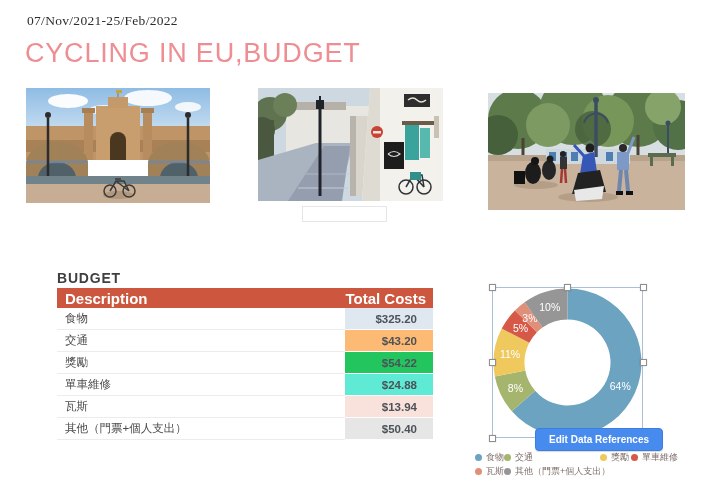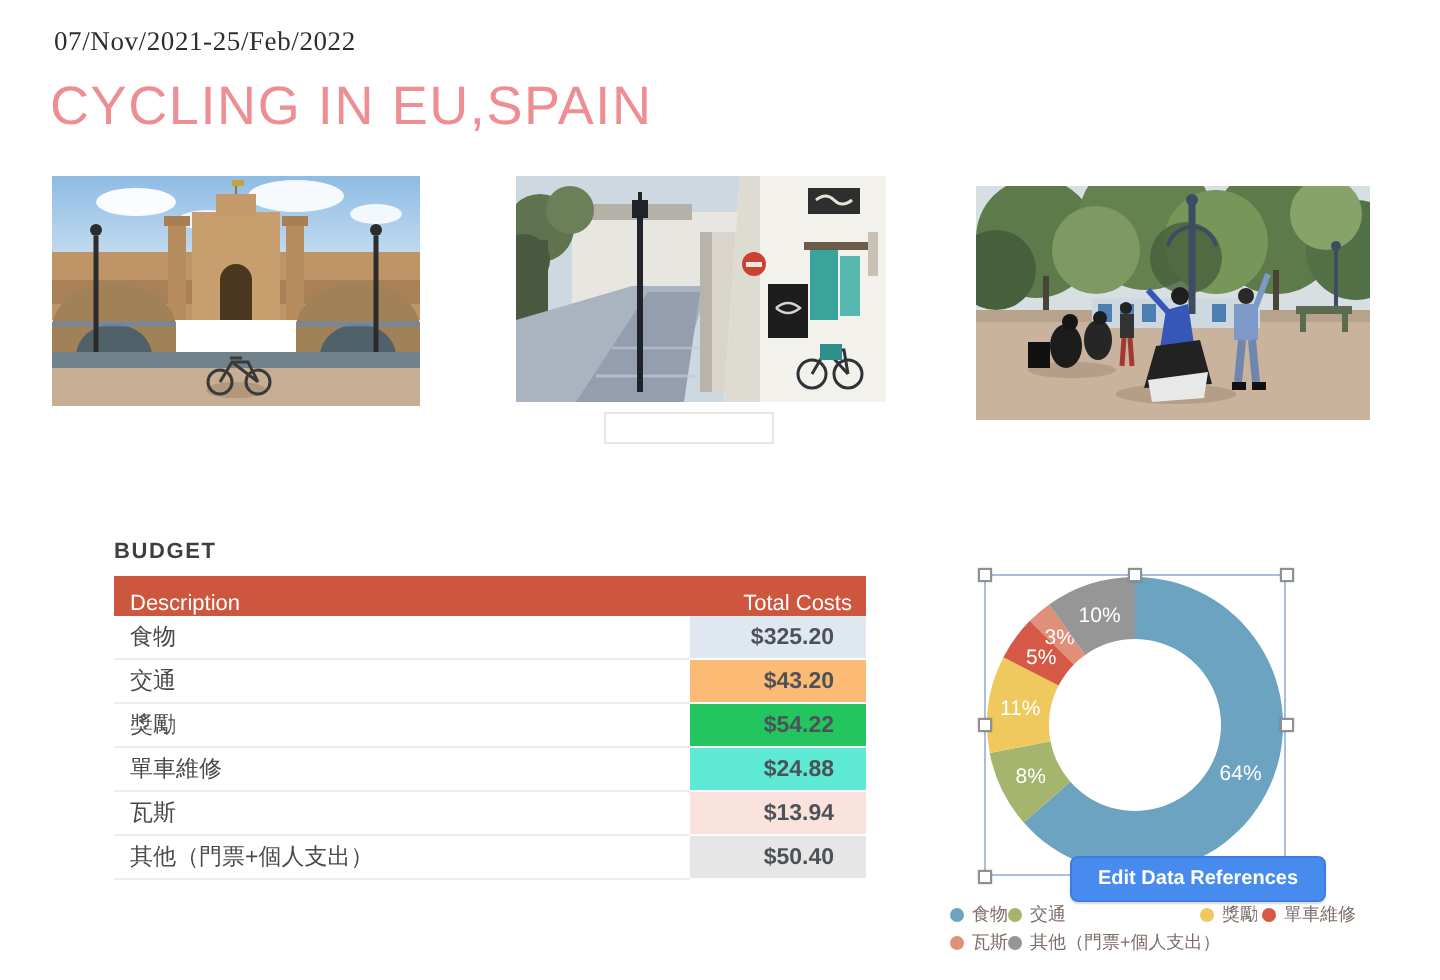--- a/index.html
+++ b/index.html
@@ -11,23 +11,23 @@
   .date{left:27px;top:13px;font-family:"Liberation Serif","DejaVu Serif",serif;
         font-size:13.5px;color:#2d2d2d;letter-spacing:.3px;}
   .title{left:25px;top:38px;font-size:27px;font-weight:200;color:#ee8e93;letter-spacing:.8px;}
 
   
   .photo{overflow:hidden;}
   .photo svg{display:block;}
   .caption-box{left:302px;top:206px;width:83px;height:14px;background:#fff;border:1px solid #e6e6e6;}
 
   
-  .budget-label{left:57px;top:270px;font-size:11px;font-weight:700;color:#3f3f3f;letter-spacing:.8px;}
+  .budget-label{left:57px;top:270px;font-size:14px;font-weight:700;color:#3f3f3f;letter-spacing:.8px;}
   .table{left:57px;top:288px;width:376px;font-size:11.5px;}
-  .thead{display:flex;height:20px;color:#fff;font-weight:400;font-size:11px;align-items:flex-end;}
+  .thead{display:flex;height:20px;color:#fff;font-weight:700;font-size:15px;align-items:center;}
   .thead .c1{width:288px;padding-left:8px;box-sizing:border-box;}
   .thead .c2{width:88px;text-align:right;padding-right:7px;box-sizing:border-box;}
   .trow{display:flex;height:22px;}
   .trow .desc{width:288px;box-sizing:border-box;padding-left:8px;display:flex;align-items:center;
               color:#4a4a4a;border-bottom:1px solid #ececec;background:#fff;}
   .trow .val{width:88px;box-sizing:border-box;padding-right:16px;display:flex;align-items:center;
              justify-content:flex-end;font-weight:700;color:#4d5258;border-bottom:1px solid #fdfdfd;}
   .tfoot{display:flex;height:22px;border-bottom:1px solid #d9d9d9;color:#4d5258;}
   .tfoot .f1{width:121px;box-sizing:border-box;padding-left:8px;display:flex;align-items:center;
              border-right:1px solid #e2e2e2;color:#4a4a4a;}
@@ -47,21 +47,21 @@
   
   .lg-item{position:absolute;display:flex;align-items:center;font-size:9px;color:#7d6d68;white-space:nowrap;}
   .lg-dot{width:7px;height:7px;border-radius:50%;margin-right:4px;flex:0 0 auto;}
 </style>
 </head>
 <body>
 
 <div class="stage">
 
   <div class="abs date">07/Nov/2021-25/Feb/2022</div>
-  <div class="abs title" style="color: rgb(238, 142, 147);">CYCLING IN EU,SPAIN</div>
+  <div class="abs title" style="color: rgb(238, 142, 147);">CYCLING IN EU,BUDGET</div>
 
   <div class="abs photo" style="left:26px;top:88px;width:184px;height:115px">
     <svg width="184" height="115" viewBox="0 0 184 115">
       <defs>
           <linearGradient id="sky1" x1="0" y1="0" x2="0" y2="1">
         <stop offset="0" stop-color="#8fbce4"></stop>
             <stop offset="1" stop-color="#e9f2f8"></stop>
           </linearGradient>
         </defs>
       <rect width="184" height="70" fill="url(#sky1)"></rect>

